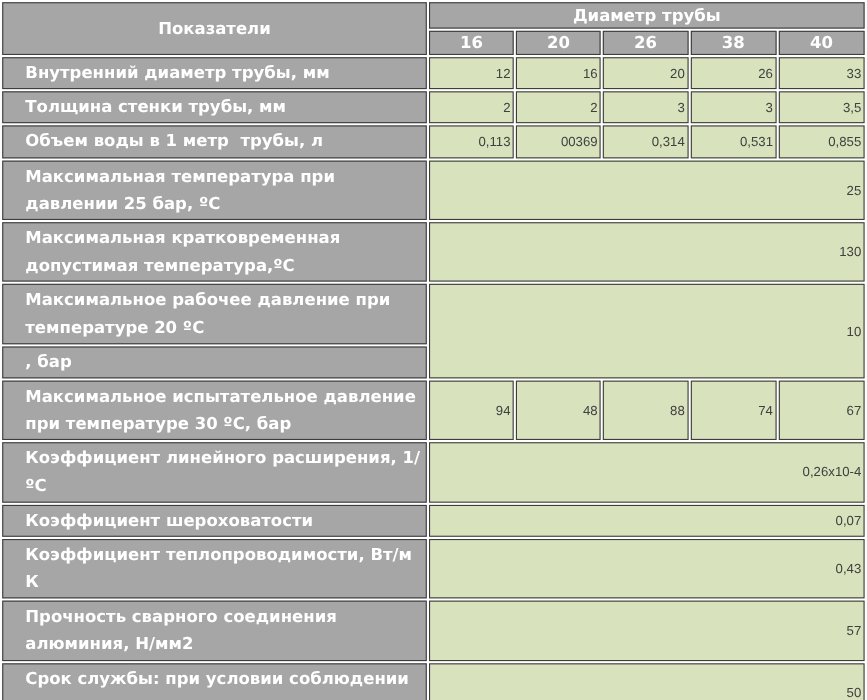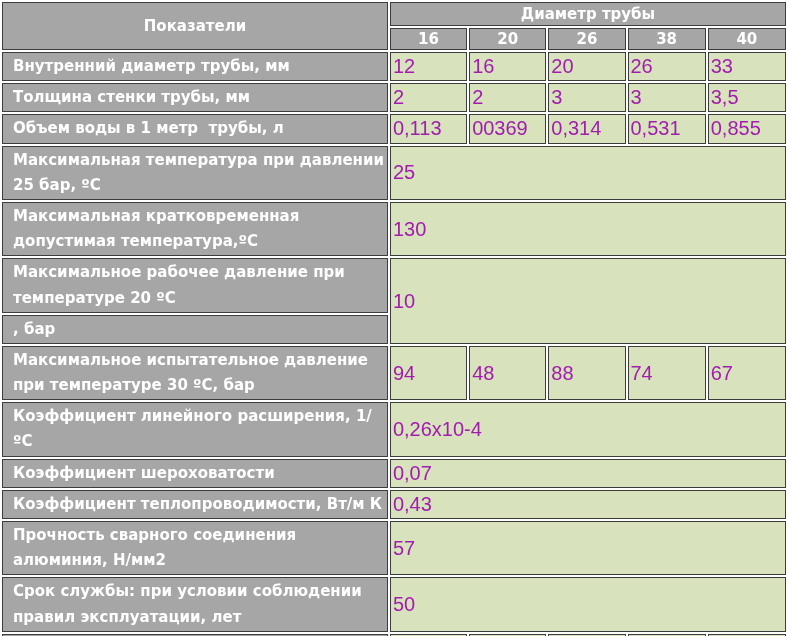--- a/index.html
+++ b/index.html
@@ -25,41 +25,41 @@
   
   .lbl {
     background: #a6a6a6;
     color: #ffffff;
     font-family: "DejaVu Sans", sans-serif;
     font-weight: bold;
     font-size: 15px;
     line-height: 1.68;
     text-align: left;
     vertical-align: middle;
-    padding: 1px 2px 1px 10px;
+    padding: 1px 2px 1px 20px;
     white-space: pre-wrap;
   }
   .hdr {
     background: #a6a6a6;
     color: #ffffff;
     font-family: "DejaVu Sans", sans-serif;
     font-weight: bold;
     font-size: 15px;
     text-align: center;
     vertical-align: middle;
     padding: 1px 2px;
   }
   
   .val {
     background: #d8e2bc;
-    color: #a21caf;
+    color: #404040;
     font-family: "Liberation Sans", sans-serif;
-    font-size: 20px;
+    font-size: 12px;
     font-weight: normal;
-    text-align: left;
+    text-align: right;
     vertical-align: middle;
     padding: 1px 2px;
   }
 </style>
 </head>
 <body>
 
 <div class="table-wrap">
 <table class="spec-table">
   <colgroup>

